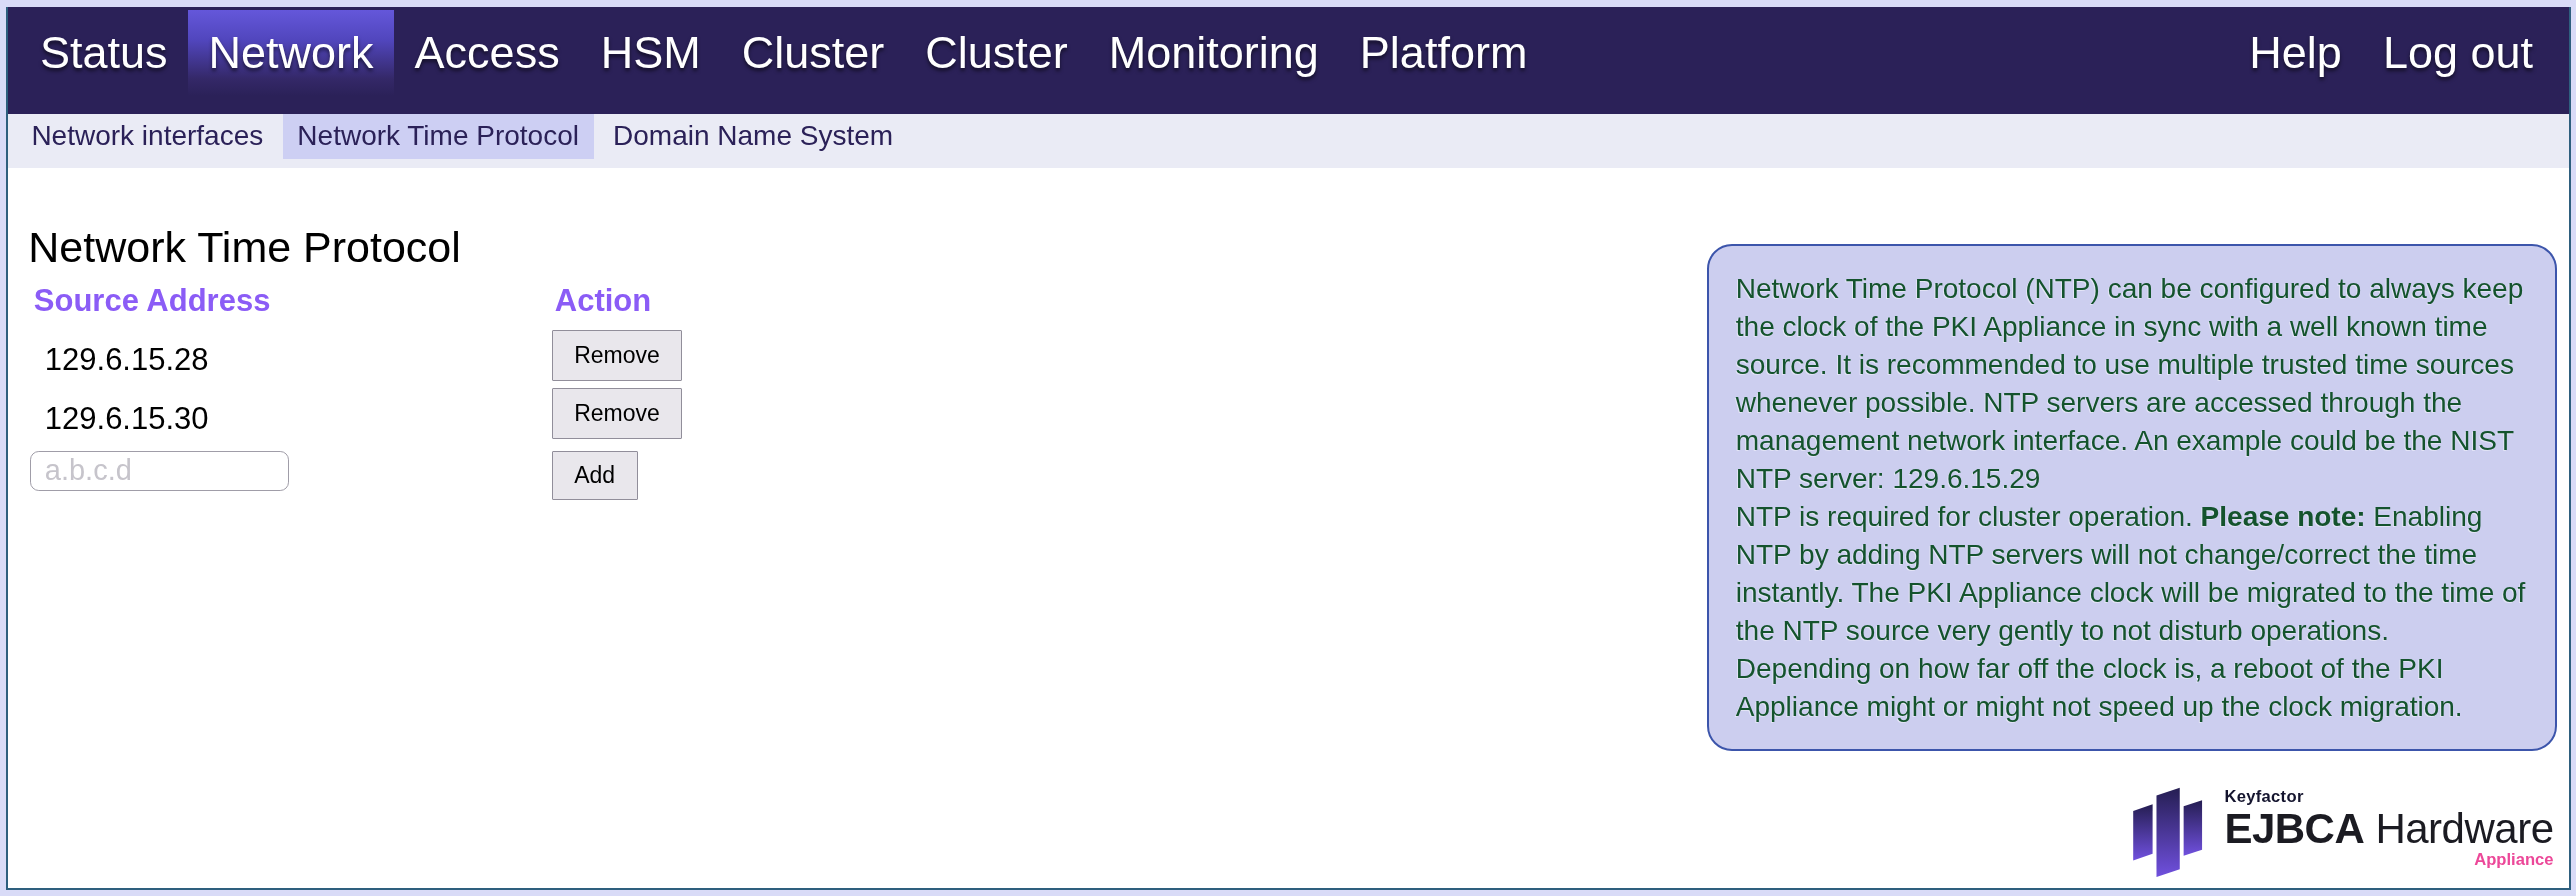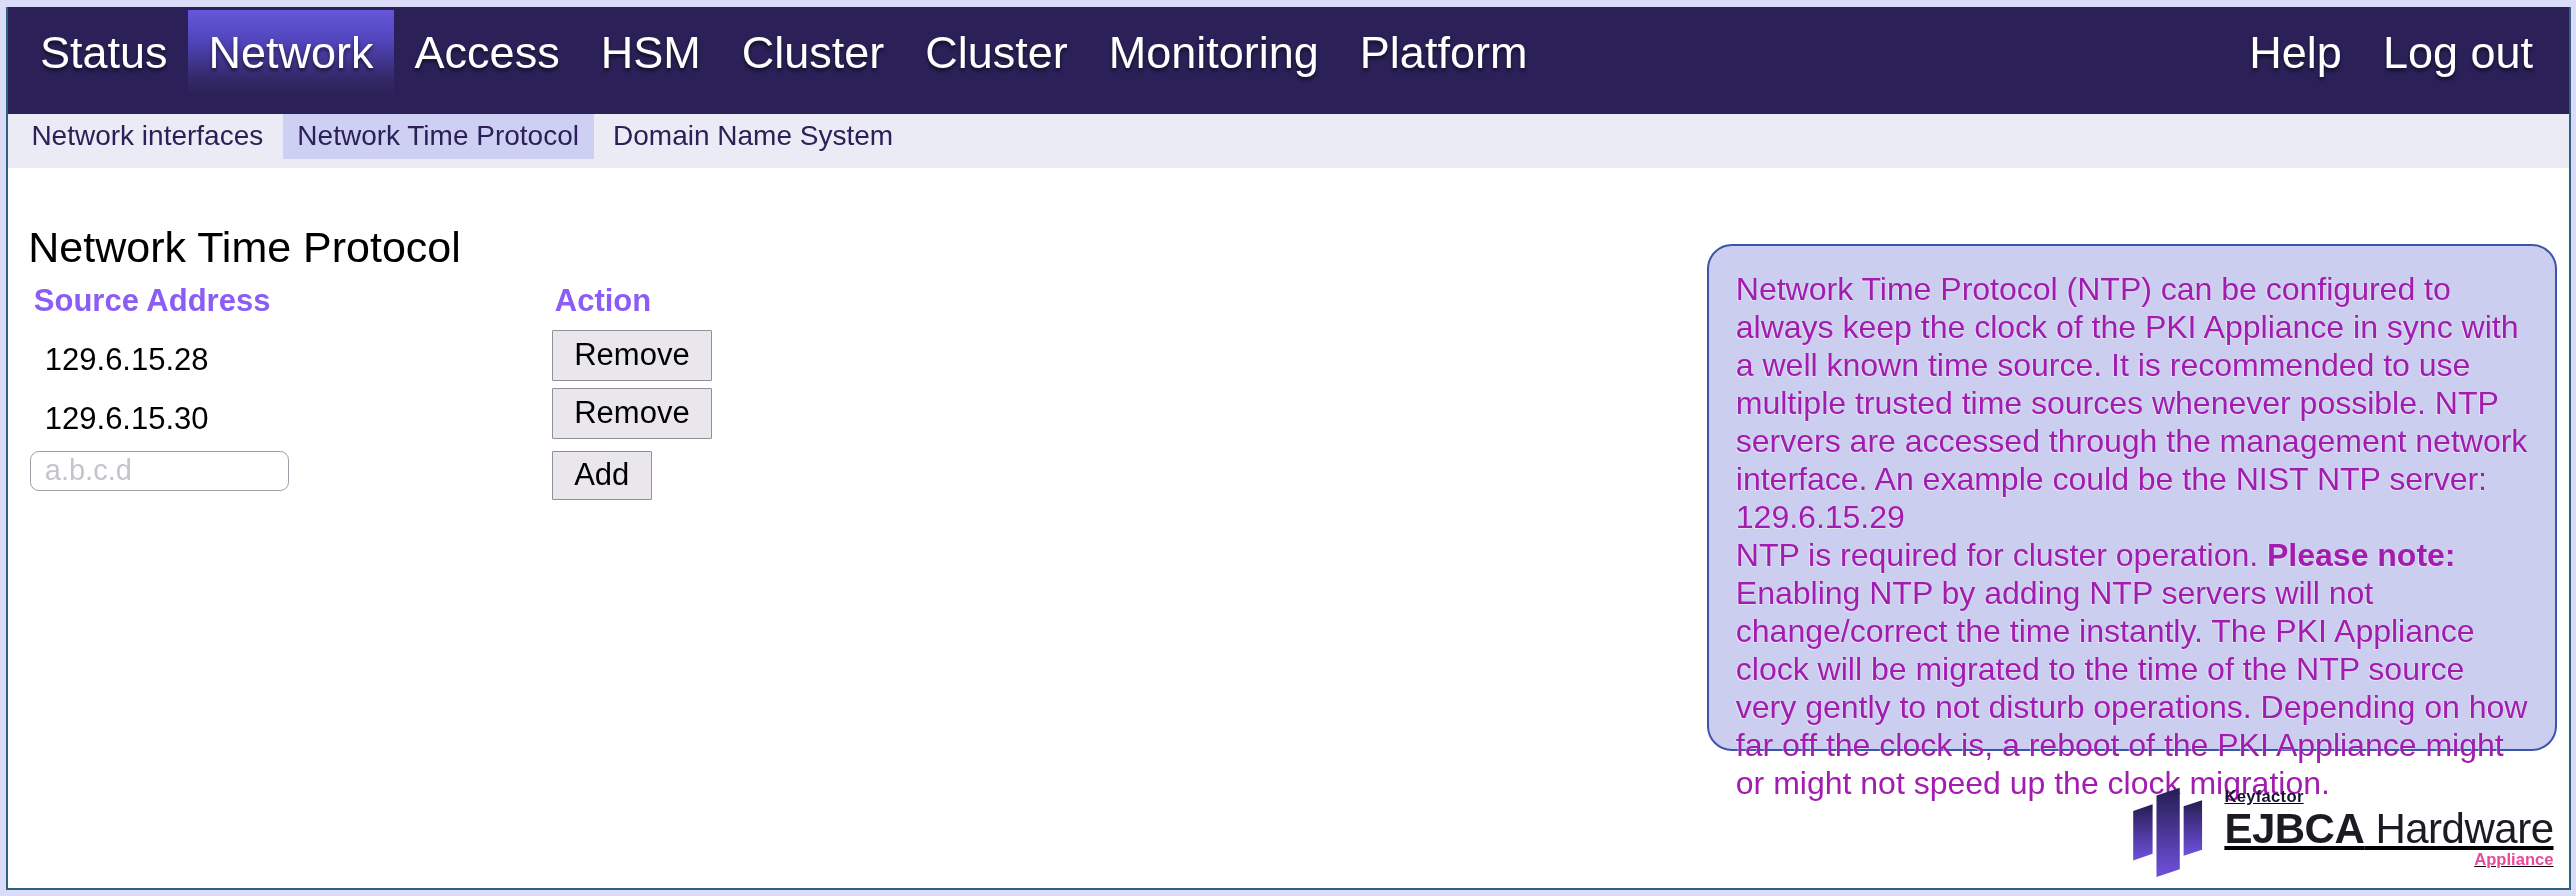--- a/index.html
+++ b/index.html
@@ -48,47 +48,47 @@
     font-size:43px;font-weight:400;color:#000000;white-space:nowrap;
   }
   .th{position:absolute;font-size:31px;font-weight:700;color:#8b5cf6;white-space:nowrap;}
   .th-source{left:26px;top:115px;}
   .th-action{left:547px;top:115px;}
   .addr{position:absolute;left:37px;font-size:31px;color:#000;white-space:nowrap;}
   .addr-1{top:174px;}
   .addr-2{top:233px;}
   .btn{
     font-family:"Liberation Sans", sans-serif;
-    height:51px;padding:0 21.4px;font-size:31px;color:#000;
+    height:51px;padding:0 21.4px;font-size:23px;color:#000;
     background:#e9e7ec;border:1.9px solid #918e9a;border-radius:1px;
     cursor:pointer;box-sizing:border-box;
   }
   .btn-remove-1{position:absolute;left:544px;top:162px;}
   .btn-remove-2{position:absolute;left:544px;top:220px;}
   .btn-add{position:absolute;left:544px;top:283px;height:49px;}
   .ip-input{
     position:absolute;left:22.4px;top:283px;width:259px;height:40px;
     box-sizing:border-box;border:1.9px solid #a09da8;border-radius:8.8px;
     font-family:"Liberation Sans", sans-serif;font-size:29px;color:#000;
     padding:0 13.6px;background:#fff;outline:none;
   }
   .ip-input::placeholder{color:#c6c4cb;}
   
   .info-box{
     position:absolute;left:1699px;top:76px;width:850px;height:507px;
     box-sizing:border-box;background:#ccceef;
     border:2.9px solid #3c55ab;border-radius:25px;
-    padding:24px 27px;color:#a21caf;
-    font-size:32px;line-height:38px;
+    padding:24px 27px;color:#14532d;
+    font-size:28px;line-height:38px;
     text-shadow:-1px 1px 0 rgba(255,255,255,0.45);
   }
   
   .logo{
     position:absolute;right:15.6px;bottom:11.7px;
-    display:flex;align-items:center;text-decoration:underline;
+    display:flex;align-items:center;
   }
   .logo-bars{width:86px;height:97px;flex:0 0 86px;margin-right:9.7px;}
   .logo-text{display:flex;flex-direction:column;align-items:flex-start;}
   .logo-brand{font-size:16.6px;font-weight:700;color:#14142e;letter-spacing:0.3px;line-height:19.5px;}
   .logo-product{font-size:42px;color:#1b1b22;line-height:43px;white-space:nowrap;letter-spacing:-0.5px;}
   .logo-product .pb{font-weight:700;}
   .logo-sub{font-size:16.6px;font-weight:700;color:#ec4899;line-height:19.5px;align-self:flex-end;}
 </style>
 </head>
 <body>

